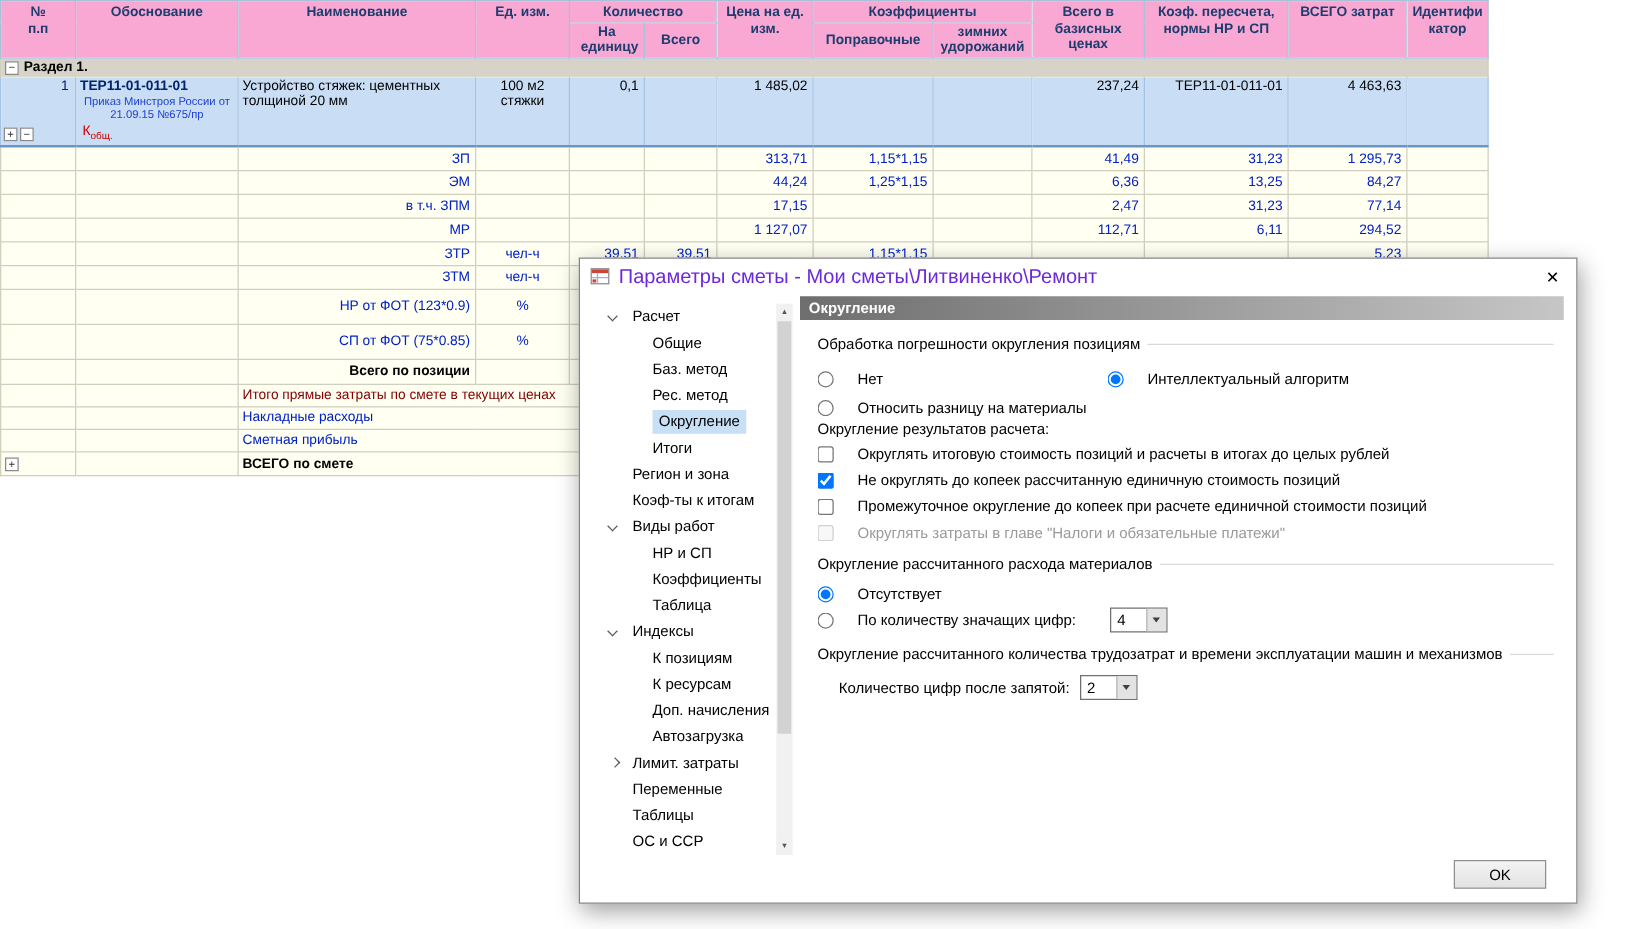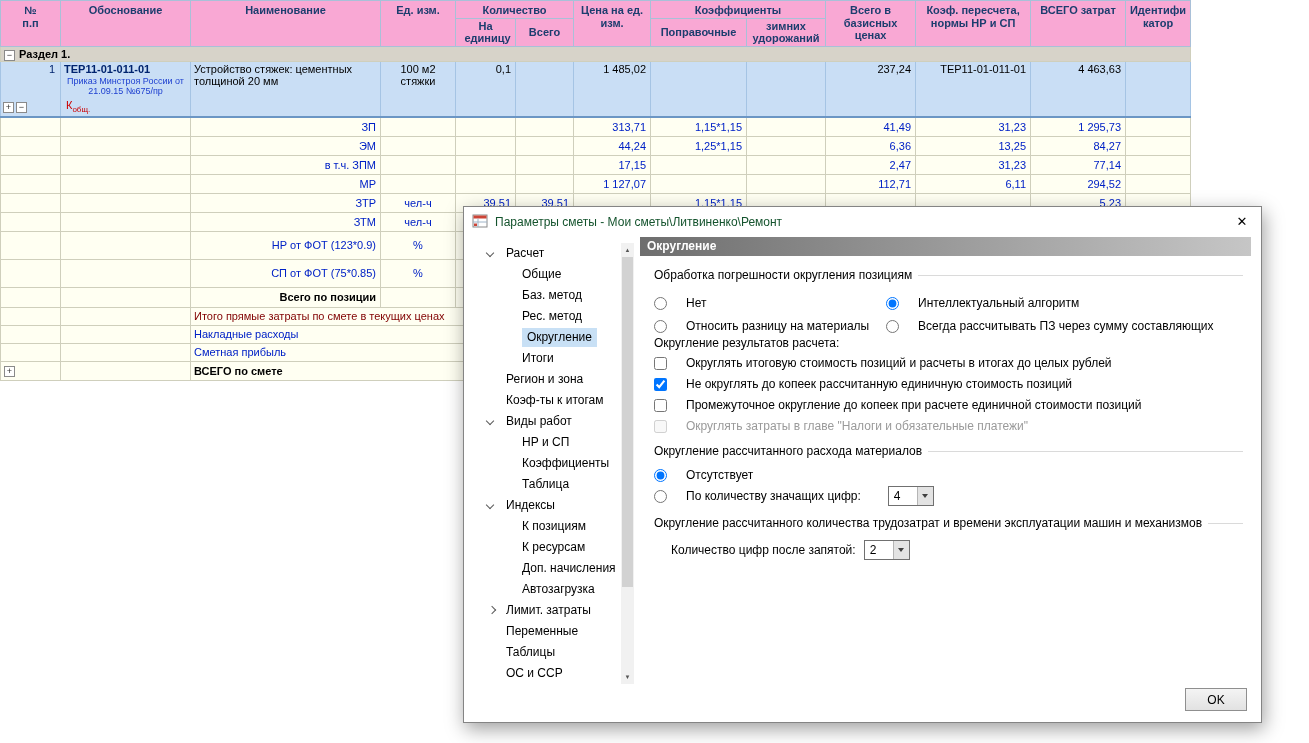--- a/index.html
+++ b/index.html
@@ -36,21 +36,21 @@
   .name-cell{color:#000;vertical-align:top}
   .ebox{display:inline-block;width:11px;height:11px;border:1px solid #8a8a8a;background:#fff;color:#333;
         font-size:9px;line-height:9px;text-align:center;vertical-align:middle;font-weight:normal}
   .expanders{position:absolute;left:2px;bottom:3px;display:flex;gap:2px}
   .sec-ebox{margin-right:4px}
 
   
   .dialog{position:absolute;left:463px;top:206px;width:799px;height:517px;background:#fff;
           border:1px solid #848484;box-shadow:2px 6px 18px rgba(0,0,0,.38);font-size:12px}
   .titlebar{height:30px;display:flex;align-items:center;padding:0 8px;gap:7px}
-  .dlg-title{flex:1;font-size:12px;color:#14532d;white-space:nowrap;overflow:hidden}
+  .dlg-title{flex:1;font-size:16px;color:#6d28d9;white-space:nowrap;overflow:hidden}
   .dlg-close{position:absolute;top:1px;right:1px;width:36px;height:28px;line-height:28px;
              text-align:center;font-size:13px;color:#000}
 
   
   .tree{position:absolute;left:10px;top:36px;width:160px;height:441px}
   .ti{position:relative;height:21px;line-height:21px;padding-left:32px;white-space:nowrap;color:#000}
   .ti.l1{padding-left:48px}
   .chev{position:absolute;left:13px;top:7px;width:6px;height:6px;
         border-right:1.6px solid #5a5a5a;border-bottom:1.6px solid #5a5a5a;transform:rotate(45deg)}
   .chev.right{left:15px;top:7px;transform:rotate(-45deg)}
@@ -78,21 +78,21 @@
   input[type=radio],input[type=checkbox]{width:13px;height:13px;margin:0;flex:0 0 13px}
   .dis{color:#9a9a9a}
   .combo{display:inline-flex;width:46px;height:20px;border:1px solid #707070;background:#fff;
          align-items:stretch;margin-left:8px}
   .combo-val{flex:1;padding:2px 0 0 5px;font-size:12px;color:#000}
   .combo-btn{width:16px;background:#e3e3e3;border-left:1px solid #b5b5b5;display:flex;
              align-items:center;justify-content:center}
   .caret{width:0;height:0;border-left:3.5px solid transparent;border-right:3.5px solid transparent;
          border-top:4px solid #404040}
   .g4row{display:flex;align-items:center;white-space:nowrap;margin-left:17px}
-  .okbtn{position:absolute;right:14px;bottom:11px;width:62px;height:23px;font-size:12px;
+  .okbtn{position:absolute;right:24px;bottom:11px;width:74px;height:23px;font-size:12px;
          font-family:"Liberation Sans",sans-serif;background:linear-gradient(#f4f4f4,#e2e2e2);
          border:1px solid #8f8f8f;color:#000}
 </style>
 </head>
 <body>
 
 <table class="estimate">
   <colgroup>
     <col style="width:60px">
       <col style="width:130px">
@@ -403,24 +403,20 @@
           <span>Нет</span>
         </label>
         <label class="optrow">
           <input type="radio" name="g1" checked="" style="">
           <span>Интеллектуальный алгоритм</span>
         </label>
         <label class="optrow">
           <input type="radio" name="g1" style="">
           <span>Относить разницу на материалы</span>
         </label>
-        <label class="optrow">
-          <input type="radio" name="g1" style="">
-          <span>Всегда рассчитывать ПЗ через сумму составляющих</span>
-        </label>
       </div>
 
       <div class="gt nol mt18">Округление результатов расчета:</div>
       <div class="optcol mt5">
         <label class="optrow">
           <input type="checkbox" style="">
           <span>Округлять итоговую стоимость позиций и расчеты в итогах до целых рублей</span>
         </label>
         <label class="optrow">
           <input type="checkbox" checked="" style="">

